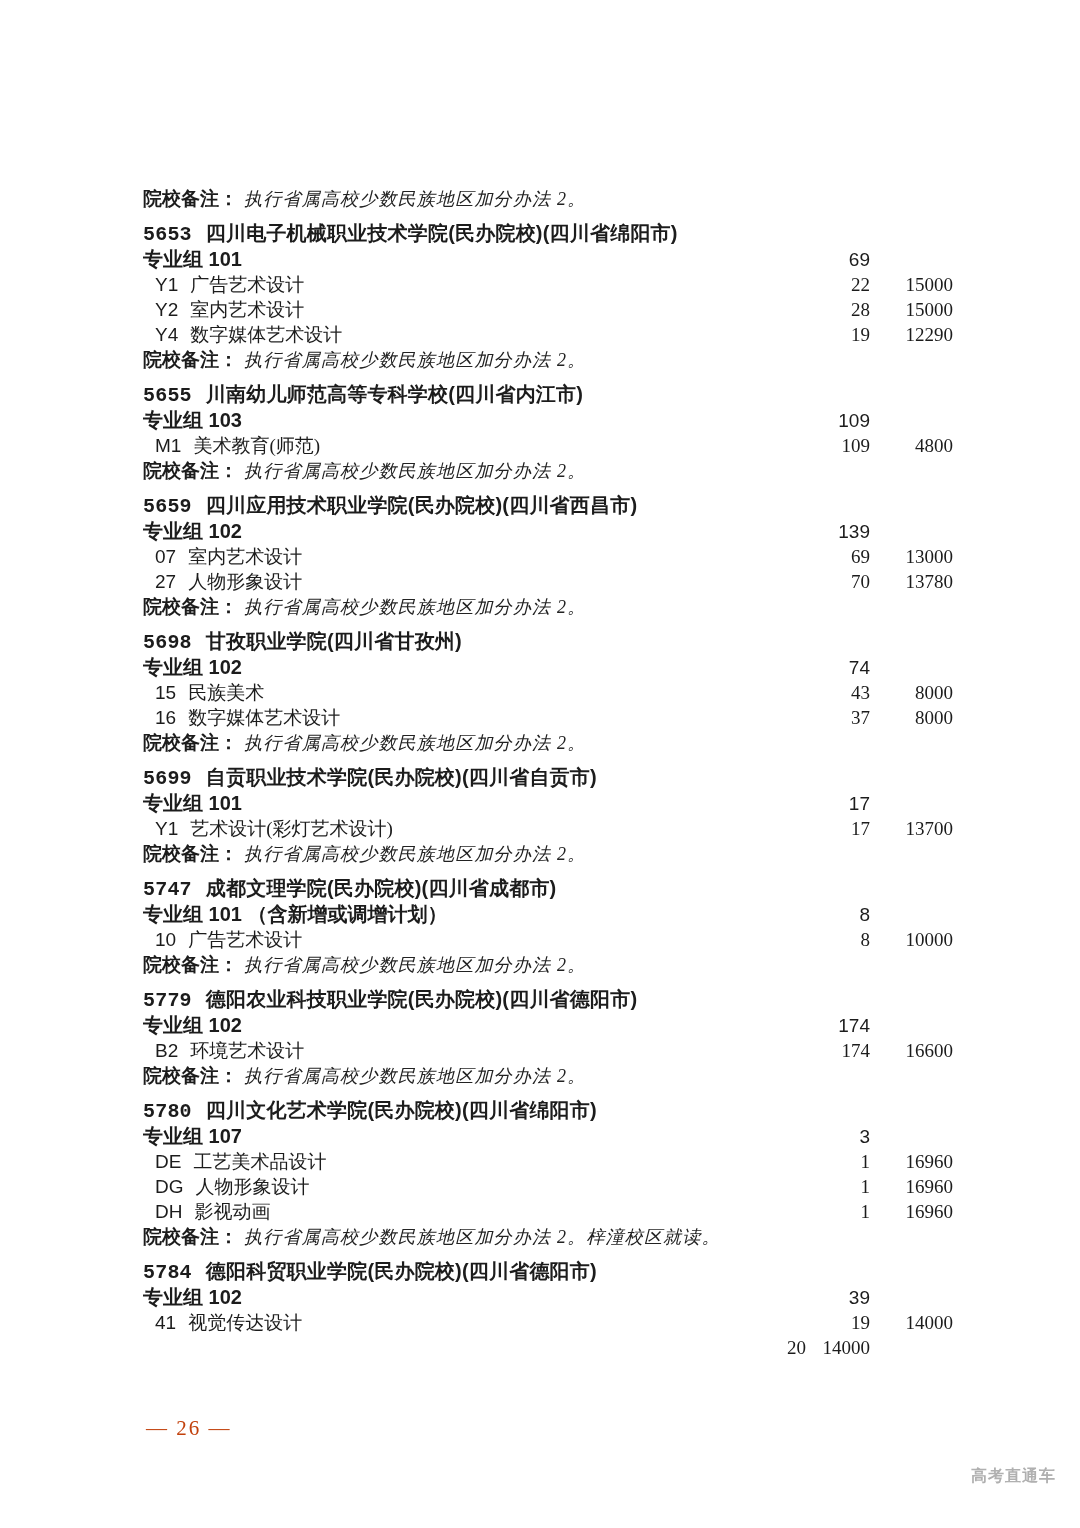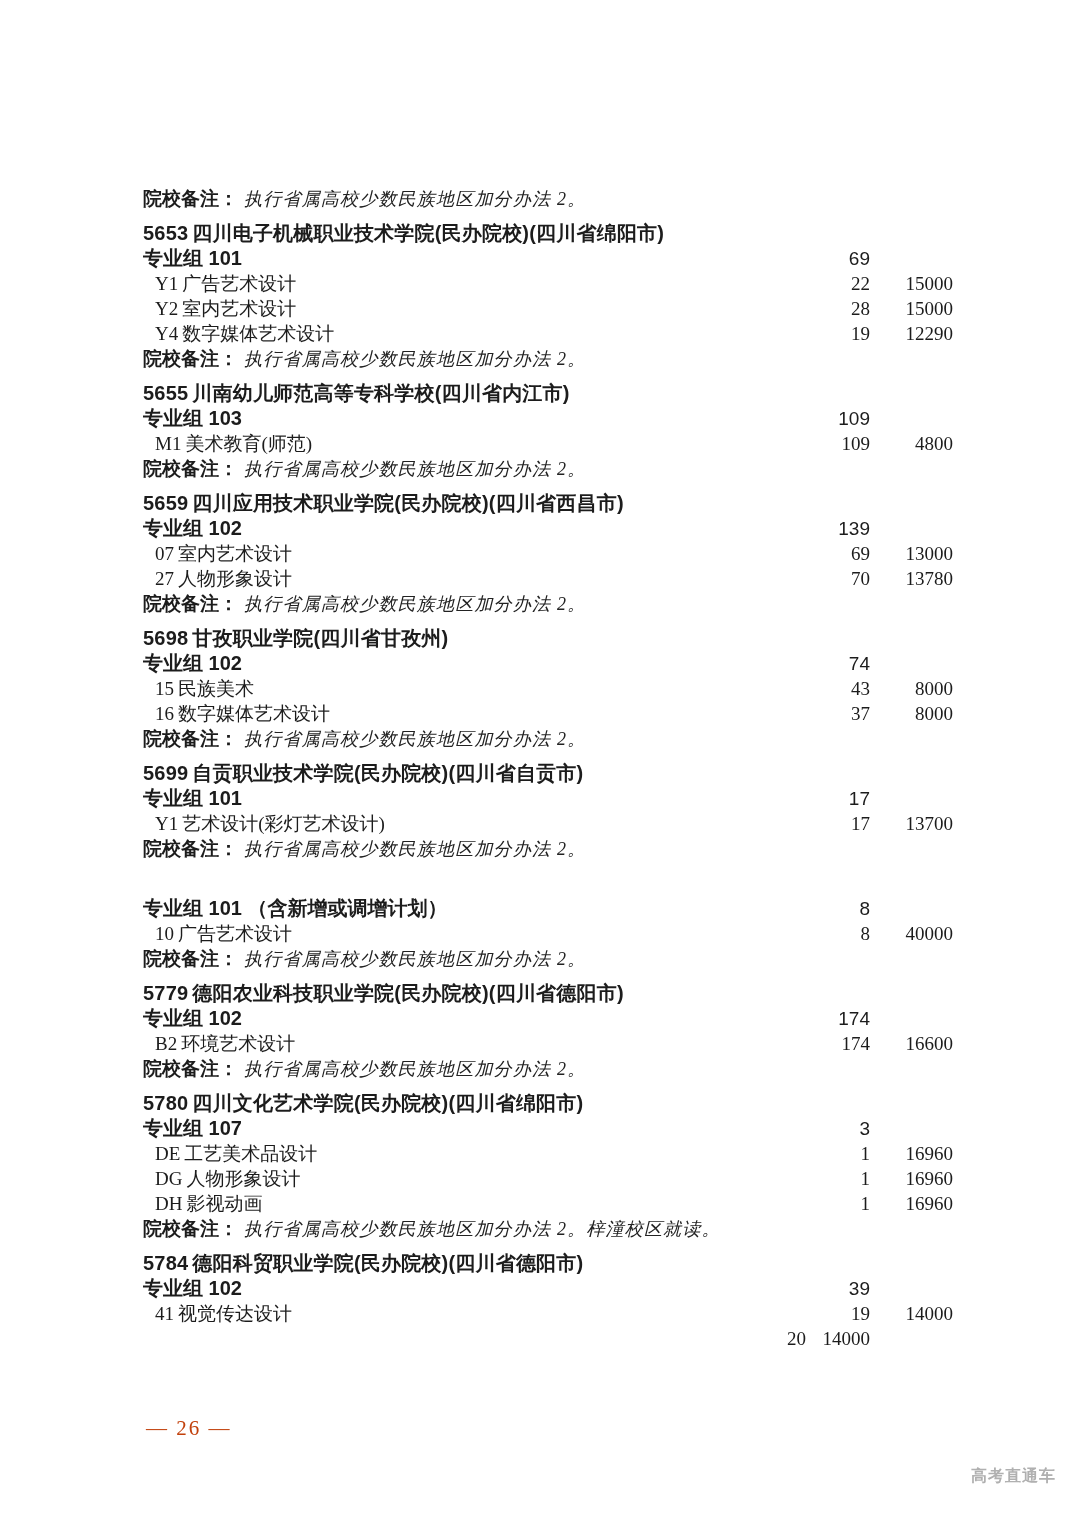--- a/index.html
+++ b/index.html
@@ -35,38 +35,38 @@
     text-align: right;
     font-family: "Liberation Serif", serif;
     font-size: 19px;
   }
   .section { margin-top: 9px; }
   .header-line .cell-left {
     font-weight: 700;
     font-size: 20px;
     letter-spacing: 0.2px;
   }
-  .header-line .code { margin-right: 4px; }
+  .header-line .code { margin-right: 14px; font-family: Liberation Mono, monospace; }
   .group-line .group-label {
     font-weight: 700;
     font-size: 20px;
   }
   .group-count {
     font-family: "Liberation Sans", sans-serif;
     font-weight: 500;
     font-size: 19px;
   }
   .major-line .cell-left {
     padding-left: 12px;
     font-family: "Liberation Serif", serif;
     font-size: 19px;
   }
   .major-line .mcode {
-    margin-right: 4px;
-    font-family: Liberation Serif, serif;
+    margin-right: 12px;
+    font-family: Liberation Sans, sans-serif;
     text-align: center;
   }
   .remark-line .remark-label {
     font-weight: 700;
     font-size: 19px;
     margin-right: 6px;
   }
   .remark-line .remark-text {
     font-family: "Liberation Serif", serif;
     font-style: italic;
@@ -234,32 +234,33 @@
           <div class="cell-fee">13700</div>
         </div>
         <div class="line remark-line">
           <div class="cell-left"><span class="remark-label">院校备注：</span><span class="remark-text">执行省属高校少数民族地区加分办法 2。</span></div>
           <div class="cell-count"></div>
           <div class="cell-fee"></div>
         </div>
       </div>
       <div class="section">
         <div class="line header-line">
+          <div class="cell-left"><span class="code">5747</span><span class="cname">成都文理学院(民办院校)(四川省成都市)</span></div>
           <div class="cell-count"></div>
           <div class="cell-fee"></div>
         </div>
         <div class="line group-line">
           <div class="cell-left group-label">专业组 101 （含新增或调增计划）</div>
           <div class="cell-count group-count">8</div>
           <div class="cell-fee"></div>
         </div>
         <div class="line major-line">
           <div class="cell-left"><span class="mcode">10</span><span class="mname">广告艺术设计</span></div>
           <div class="cell-count">8</div>
-          <div class="cell-fee">40000</div>
+          <div class="cell-fee">10000</div>
         </div>
         <div class="line remark-line">
           <div class="cell-left"><span class="remark-label">院校备注：</span><span class="remark-text">执行省属高校少数民族地区加分办法 2。</span></div>
           <div class="cell-count"></div>
           <div class="cell-fee"></div>
         </div>
       </div>
       <div class="section">
         <div class="line header-line">
           <div class="cell-left"><span class="code">5779</span><span class="cname">德阳农业科技职业学院(民办院校)(四川省德阳市)</span></div>

